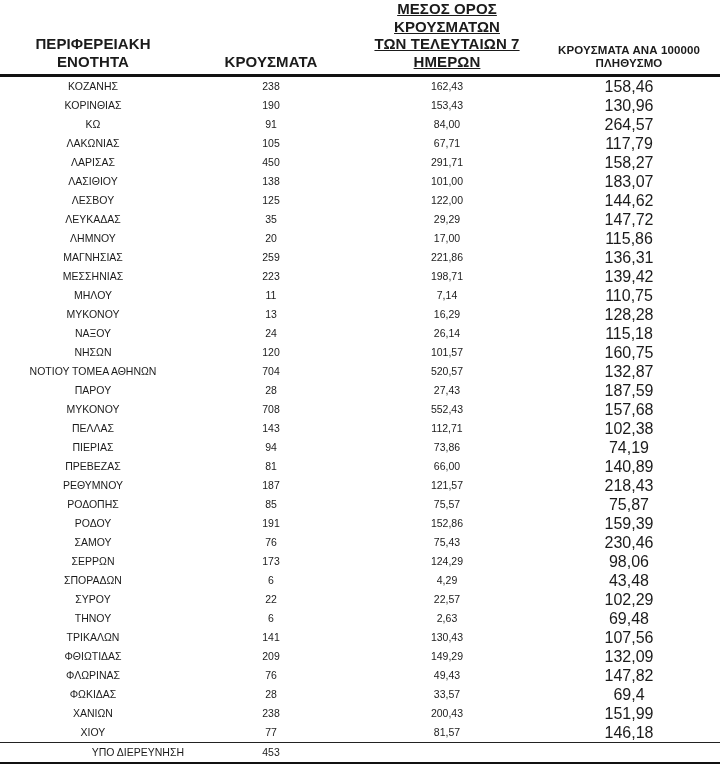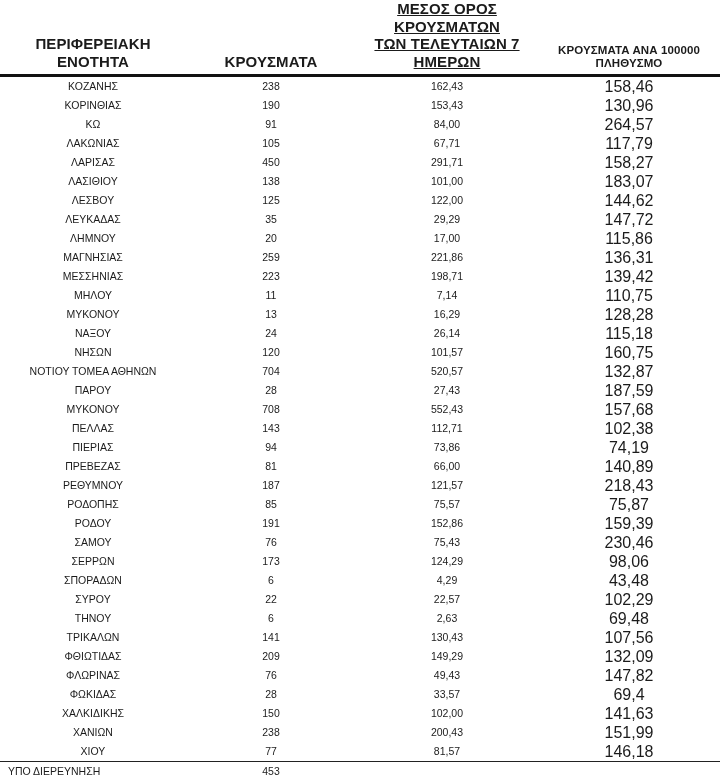--- a/index.html
+++ b/index.html
@@ -43,21 +43,21 @@
     line-height: 19px;
     white-space: nowrap;
     overflow: hidden;
   }
   tbody td.per100k-cell { font-size: 16px; }
   tbody tr.footer-row td {
     border-top: 1px solid #222222;
     border-bottom: 2.5px solid #111111;
   }
   tbody tr.footer-row td.region-cell {
-    text-align: left;
+    text-align: right;
     padding-left: 8px;
   }
 </style>
 </head>
 <body>
 
 <div class="table-wrap">
   <table>
     <colgroup>
       <col class="c1">
@@ -276,26 +276,20 @@
           <td class="avg7-cell">49,43</td>
           <td class="per100k-cell">147,82</td>
         </tr>
         <tr>
           <td class="region-cell">ΦΩΚΙΔΑΣ</td>
           <td class="cases-cell">28</td>
           <td class="avg7-cell">33,57</td>
           <td class="per100k-cell">69,4</td>
         </tr>
         <tr>
-          <td class="region-cell">ΧΑΛΚΙΔΙΚΗΣ</td>
-          <td class="cases-cell">150</td>
-          <td class="avg7-cell">102,00</td>
-          <td class="per100k-cell">141,63</td>
-        </tr>
-        <tr>
           <td class="region-cell">ΧΑΝΙΩΝ</td>
           <td class="cases-cell">238</td>
           <td class="avg7-cell">200,43</td>
           <td class="per100k-cell">151,99</td>
         </tr>
         <tr>
           <td class="region-cell">ΧΙΟΥ</td>
           <td class="cases-cell">77</td>
           <td class="avg7-cell">81,57</td>
           <td class="per100k-cell">146,18</td>

